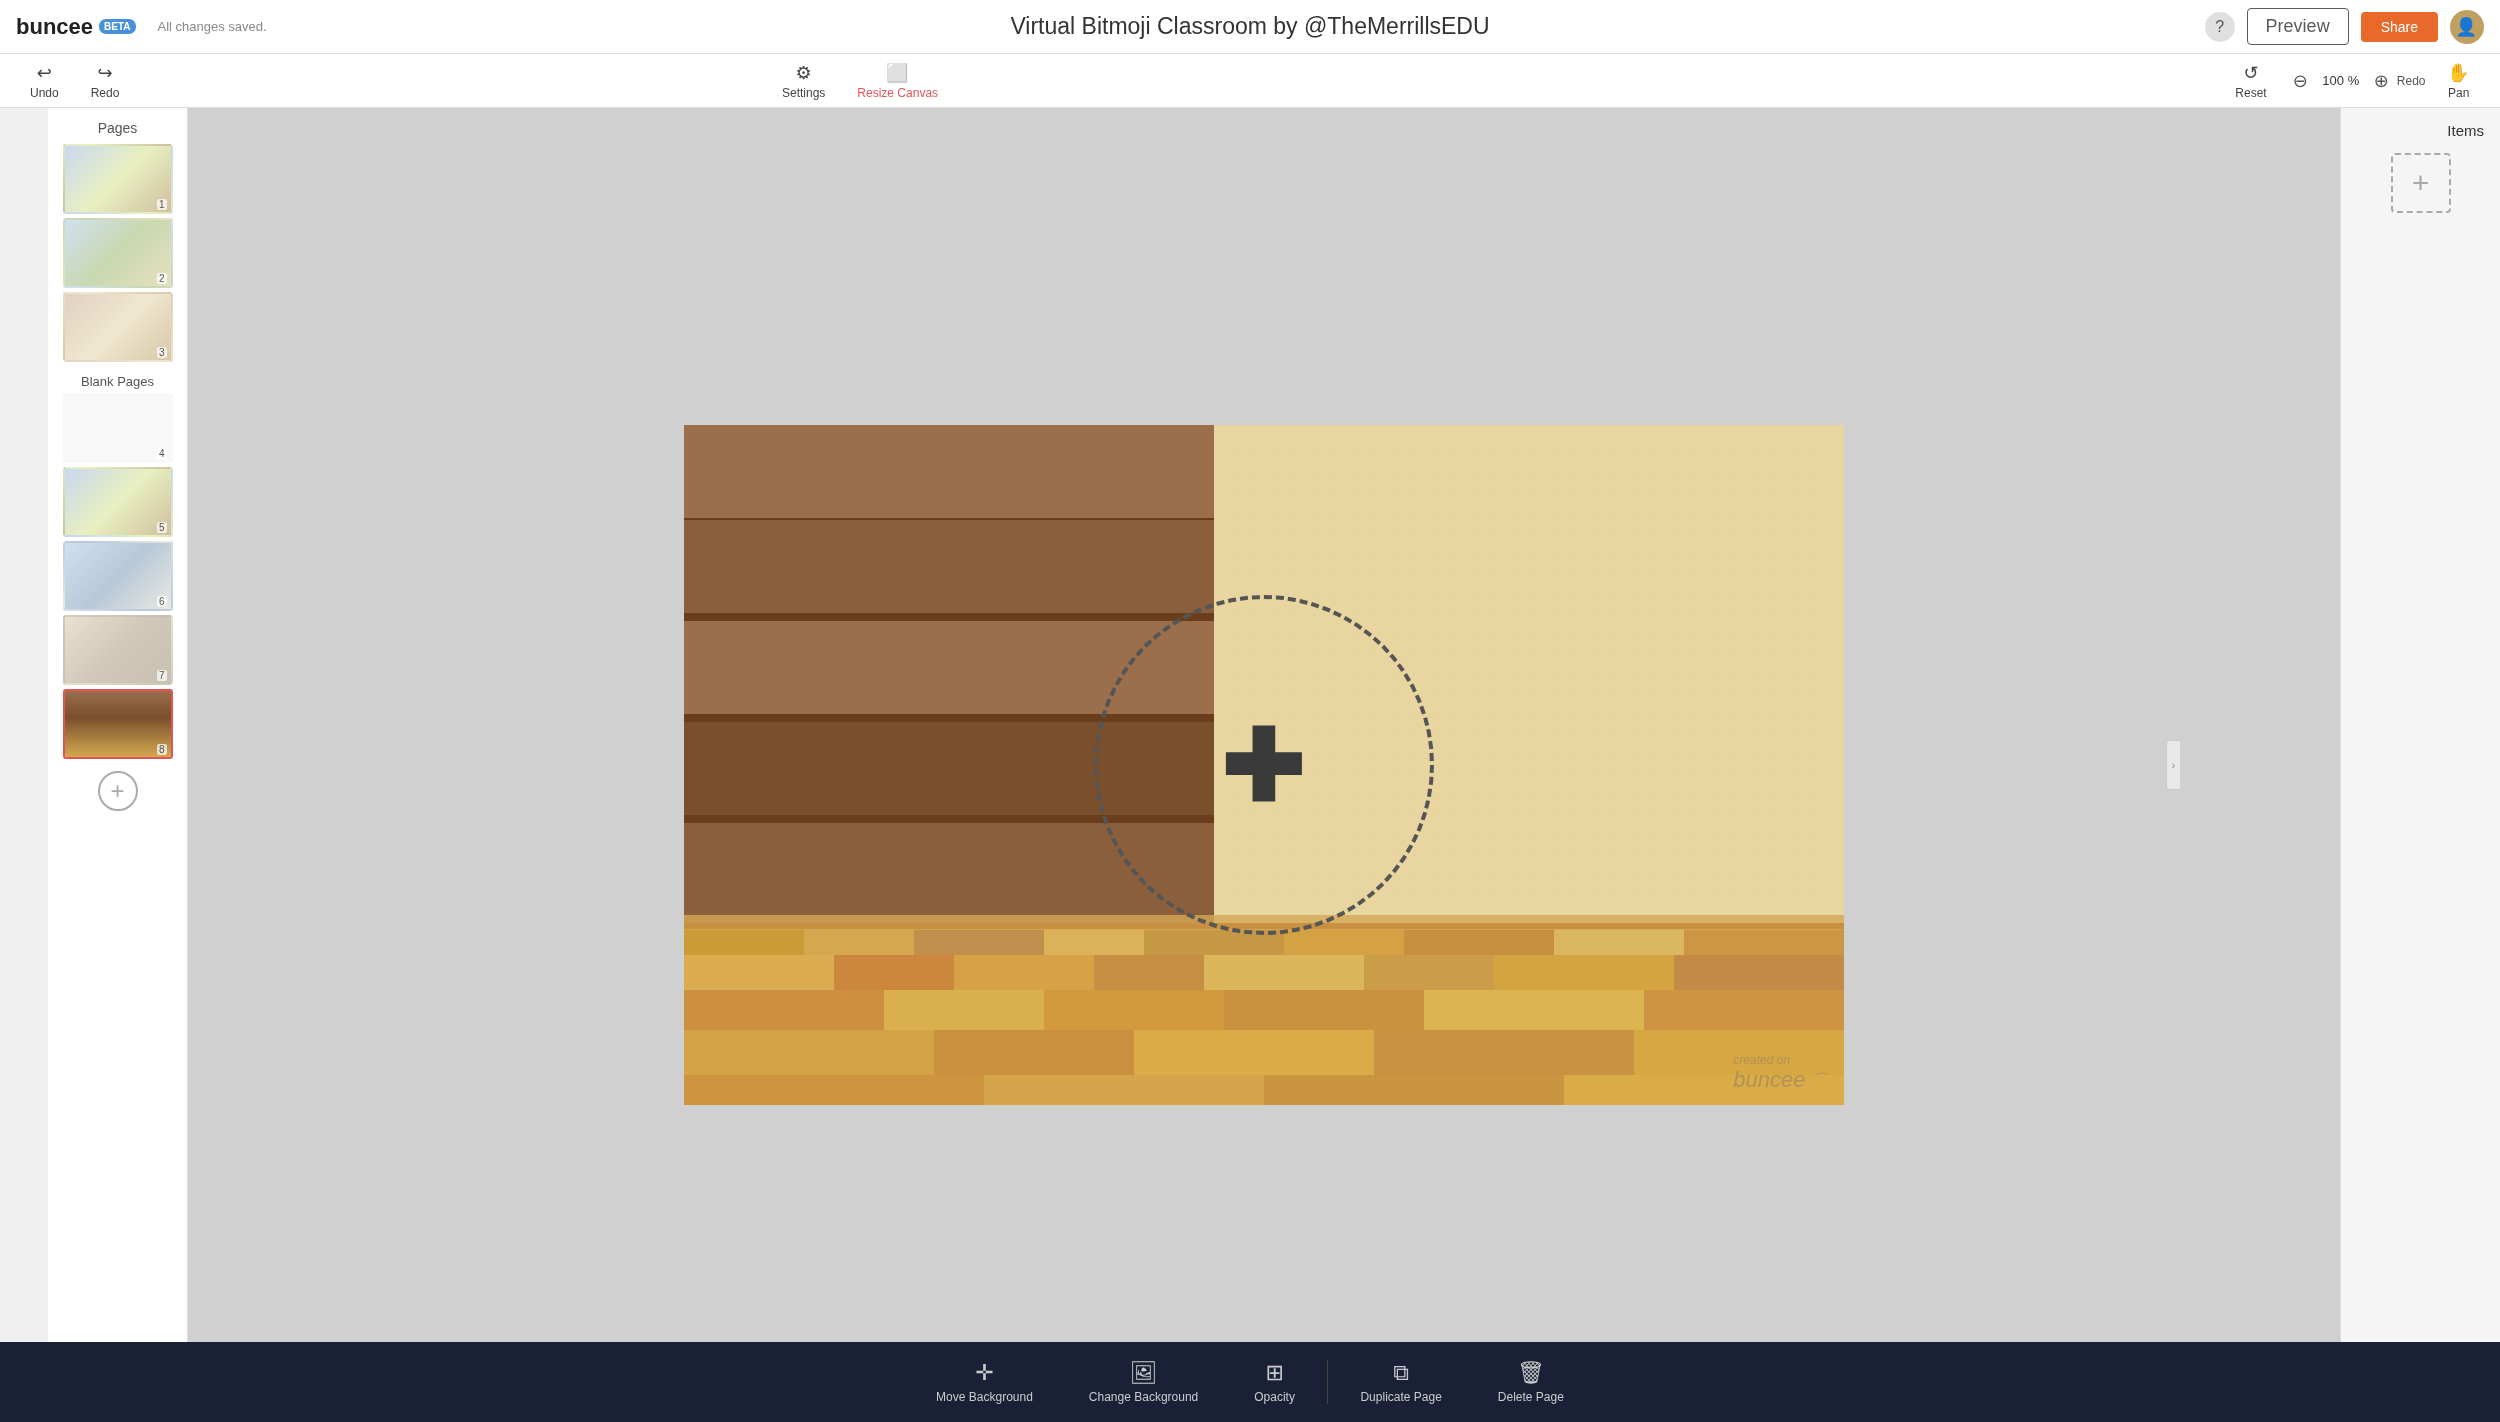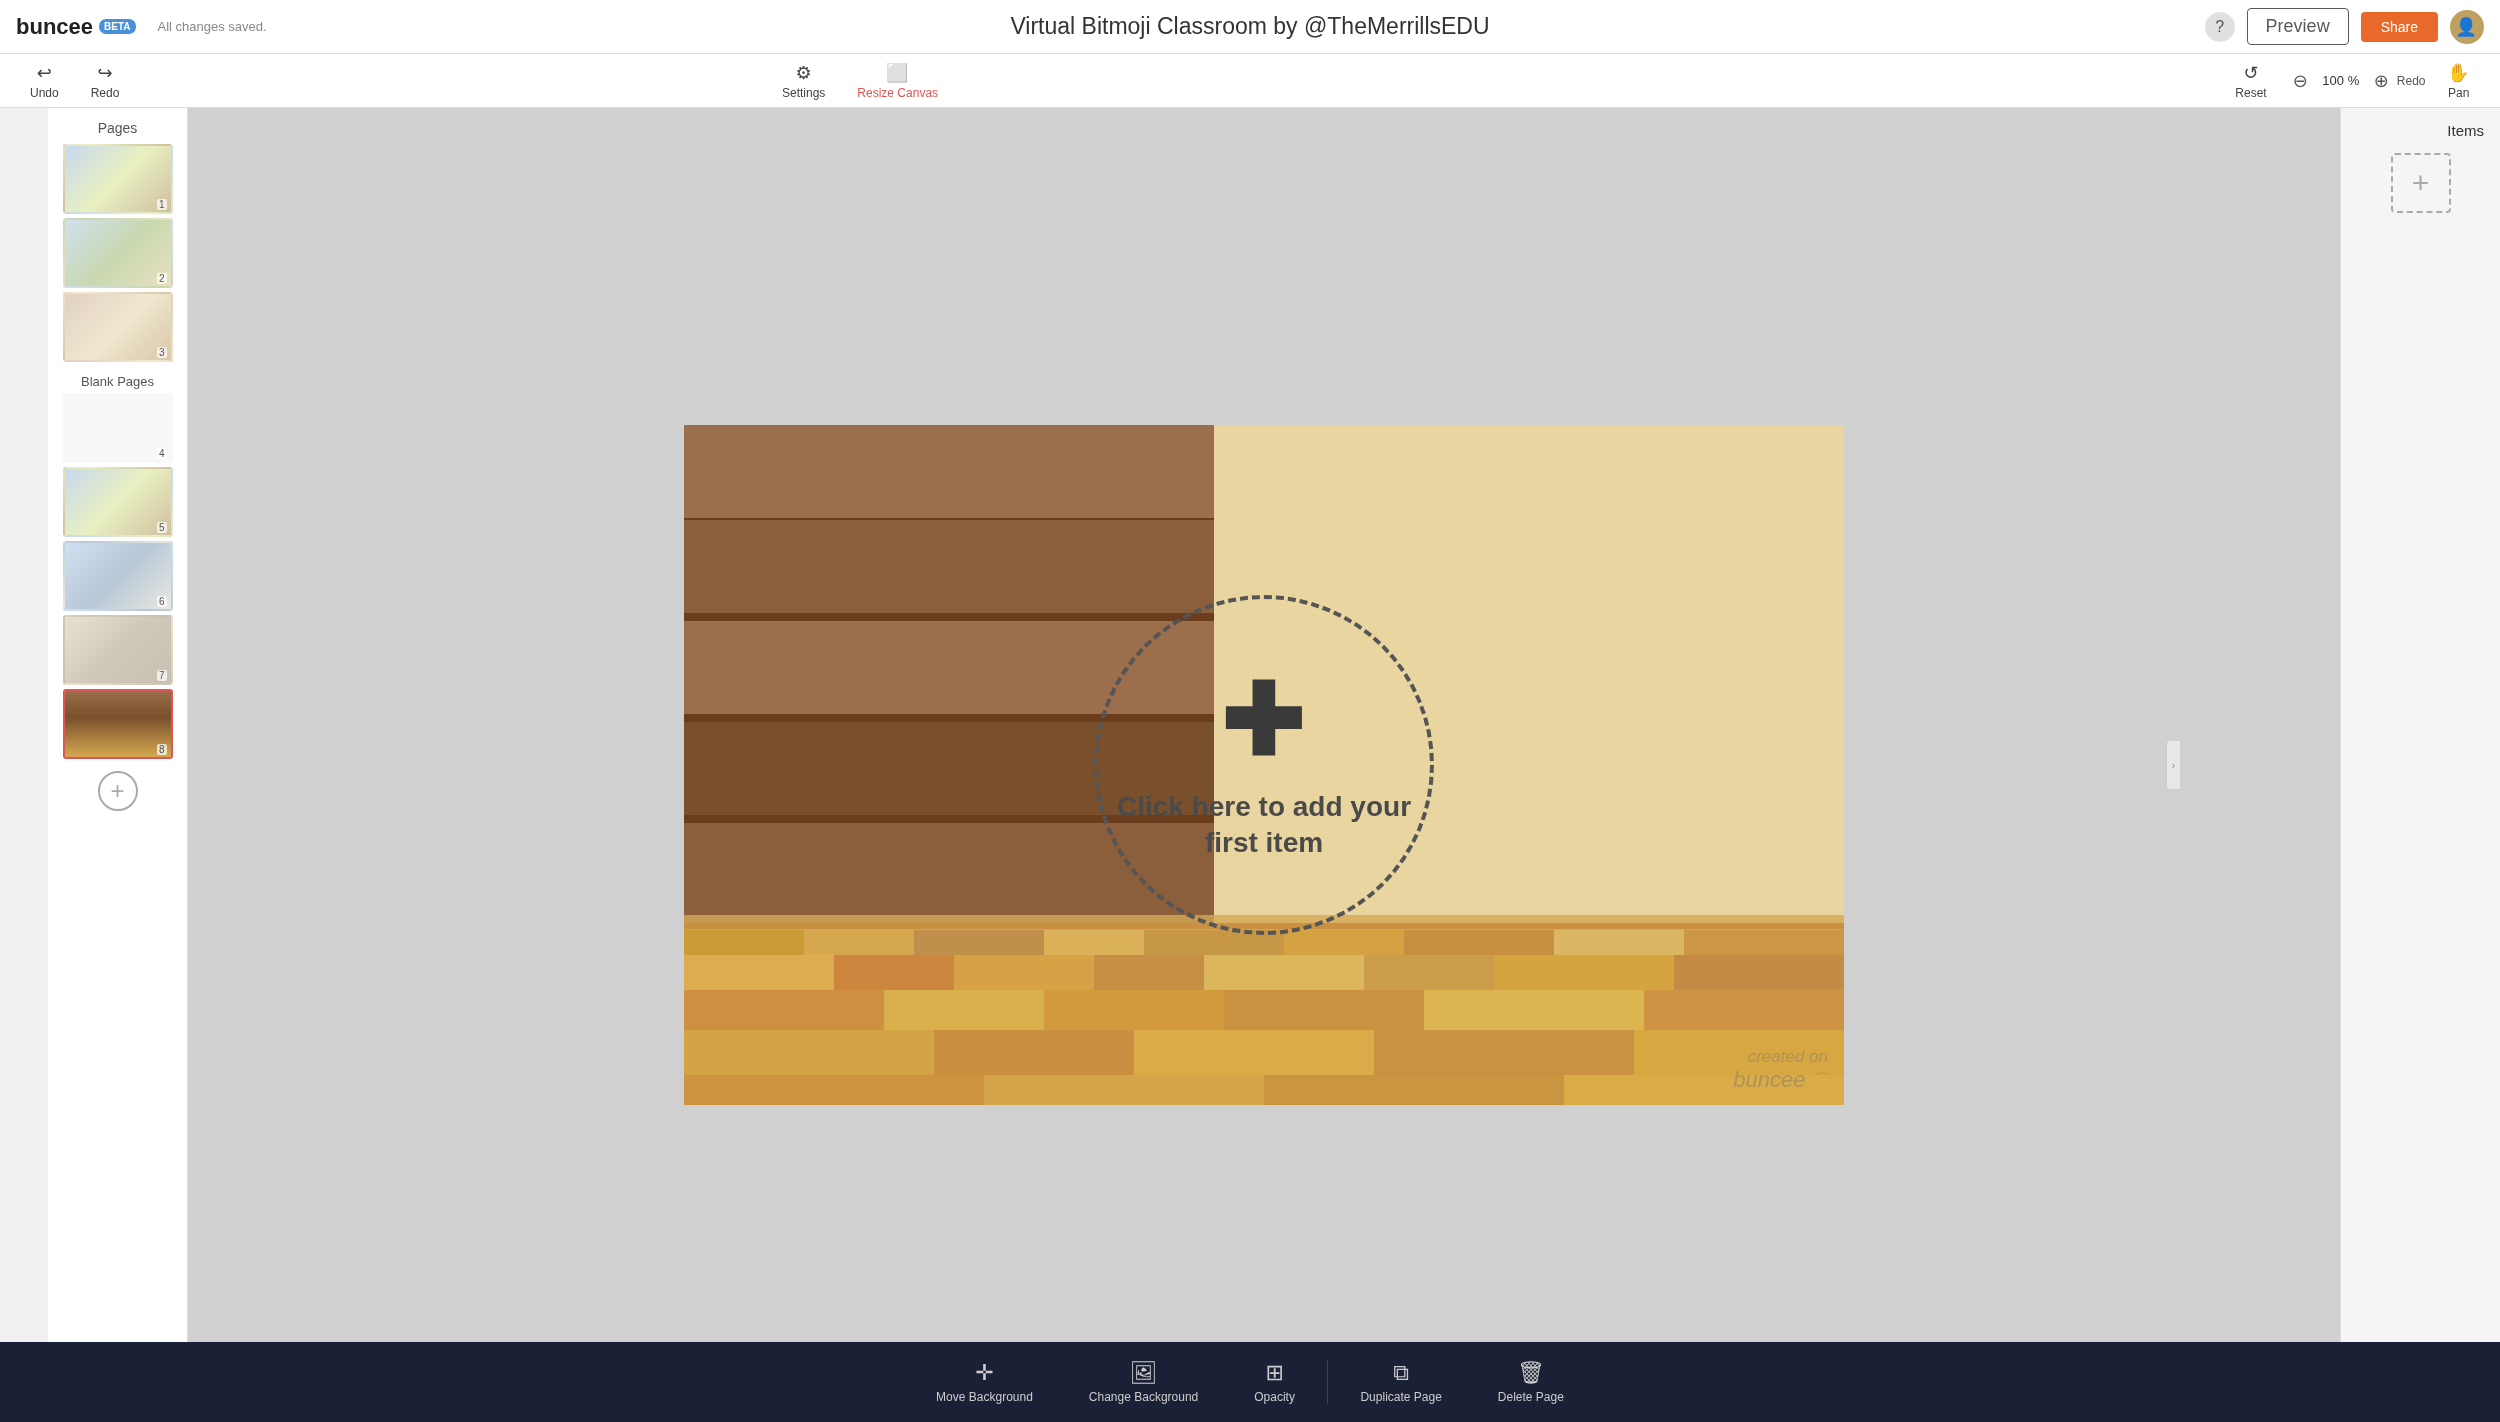--- a/index.html
+++ b/index.html
@@ -65,21 +65,21 @@
     
     .add-item-circle {
       position: absolute; top: 50%; left: 50%; transform: translate(-50%, -50%);
       width: 340px; height: 340px; border-radius: 50%;
       border: 4px dashed #555; display: flex; flex-direction: column; align-items: center; justify-content: center;
     }
     .add-item-plus { font-size: 100px; color: #3a3a3a; font-weight: 900; line-height: 1; }
     .add-item-text { margin-top: 20px; font-size: 28px; color: #4a4a4a; font-weight: 600; text-align: center; line-height: 1.3; }
     
     .watermark { position: absolute; bottom: 12px; right: 16px; font-size: 16px; color: rgba(150,130,100,0.6); font-style: italic; }
-    .watermark-created { font-size: 17px; display: block; text-align: right; }
+    .watermark-created { font-size: 12px; display: block; }
 
     
     .right-panel {
       width: 160px; background: #f5f5f5; border-left: 1px solid #ddd;
       display: flex; flex-direction: column; align-items: center; padding: 8px;
     }
     .items-header { font-size: 15px; color: #333; font-weight: 500; padding: 6px 0; width: 100%; text-align: right; padding-right: 8px; }
     .add-item-panel-btn { width: 60px; height: 60px; border: 2.5px dashed #aaa; border-radius: 4px; background: none; cursor: pointer; display: flex; align-items: center; justify-content: center; font-size: 30px; color: #aaa; margin-top: 8px; }
 
     
@@ -275,21 +275,20 @@
 
         <defs>
           <pattern id="wallPattern" x="0" y="0" width="20" height="20" patternUnits="userSpaceOnUse">
             <circle cx="10" cy="10" r="1" fill="#c8a860" opacity="0.5"></circle>
           </pattern>
         </defs>
       </svg>
 
       <div class="add-item-circle">
         <div class="add-item-plus">✚</div>
-        <div class="add-item-text">Click here to add your first item</div>
       </div>
 
       <div class="watermark">
         <span class="watermark-created">created on</span>
         <span style="font-size:22px;font-style:italic;">buncee</span>
         <span style="font-size:18px;">⌒</span>
       </div>
     </div>
 
     <div style="position:absolute;right:160px;top:50%;transform:translateY(-50%);width:14px;height:50px;background:#e8e8e8;border:1px solid #ccc;border-right:none;border-radius:4px 0 0 4px;display:flex;align-items:center;justify-content:center;cursor:pointer;z-index:5;font-size:10px;color:#888;">›</div>

